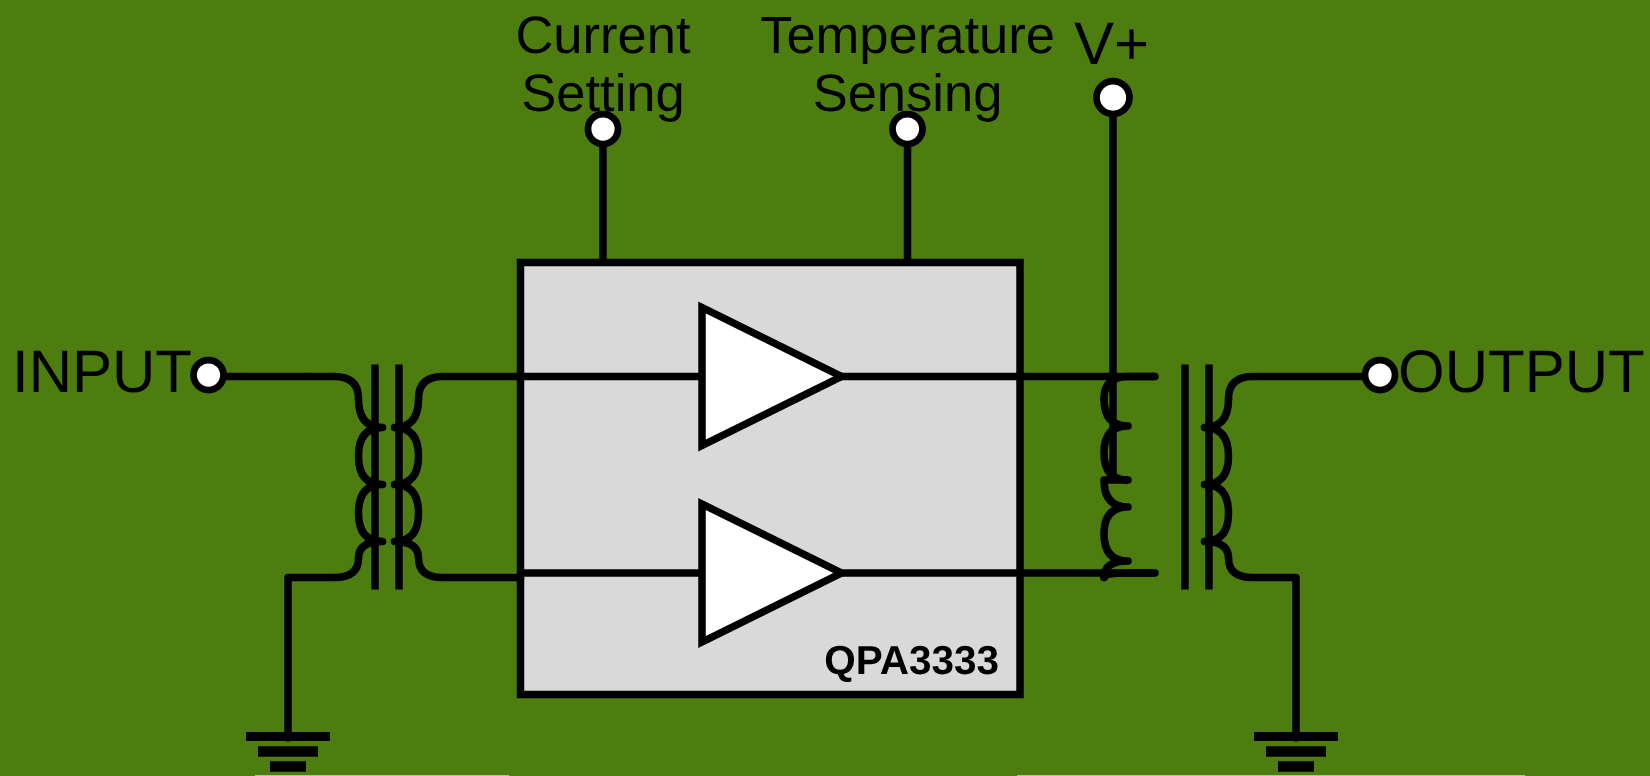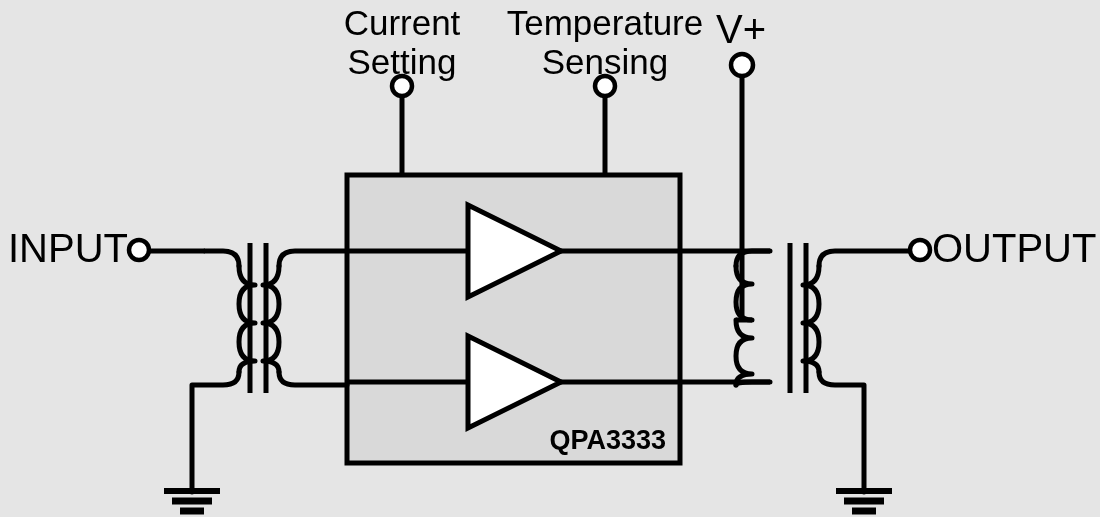--- a/index.html
+++ b/index.html
@@ -4,21 +4,21 @@
 <style>
   html, body {
     margin: 0;
     padding: 0;
     background: #ffffff;
   }
   #diagram-root {
     position: relative;
     width: 1100px;
     height: 517px;
-    background: #e5e5e5;
+    background: #4d7c0f;
     font-family: "Liberation Sans", sans-serif;
     overflow: hidden;
   }
   svg#schematic {
     display: block;
     width: 1100px;
     height: 517px;
   }
   .wire {
     fill: none;

